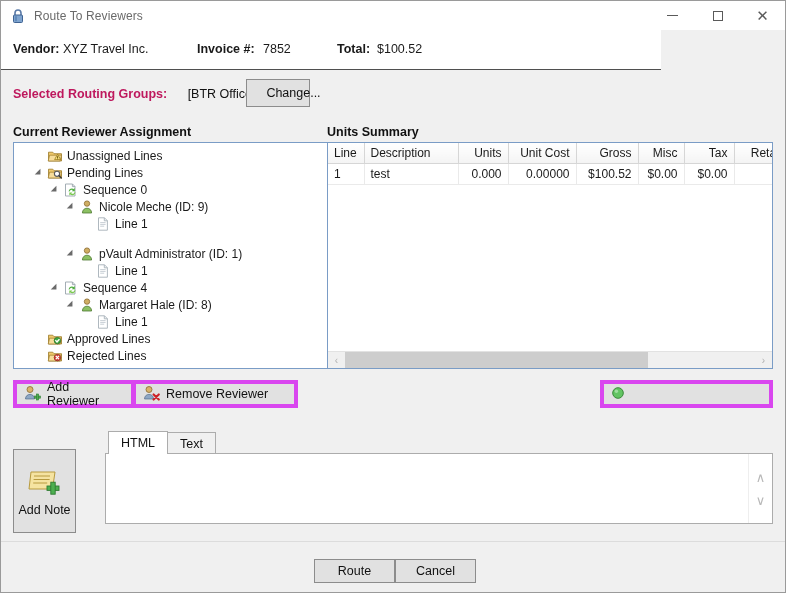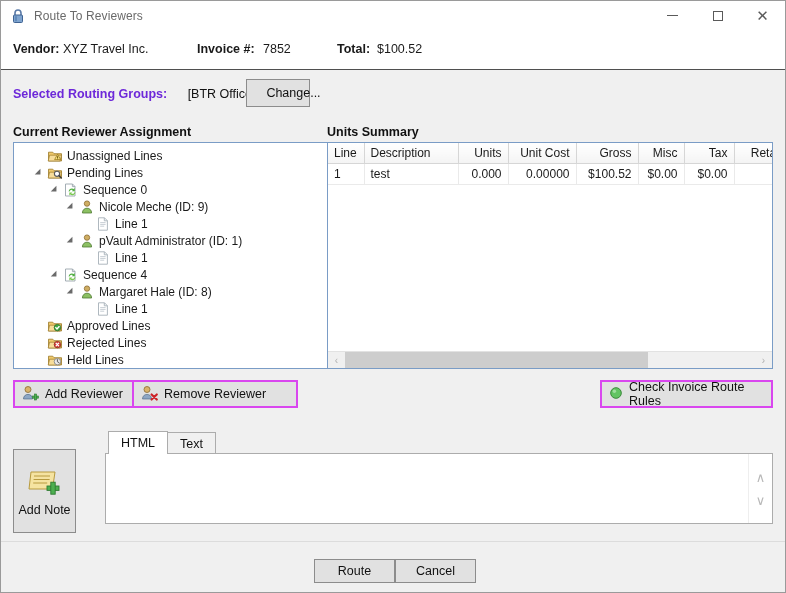--- a/index.html
+++ b/index.html
@@ -41,21 +41,21 @@
     display: flex; align-items: center; justify-content: center;
     color: #5a5a5a;
   }
   .wc .bar { width: 11px; height: 1px; background: #5a5a5a; }
   .wc .sq { width: 10px; height: 10px; border: 1px solid #5a5a5a; }
   .wc .x { font-size: 15px; line-height: 1; font-weight: 300; }
 
   
   .infostrip {
     position: absolute; left: 0; top: 29px;
-    width: 784px; height: 40px;
+    width: 660px; height: 40px;
     background: #ffffff;
     border-bottom: 1px solid #4f4f4f;
     font-size: 12.5px; color: #1a1a1a;
   }
   .infostrip .lbl { position: absolute; font-weight: bold; top: 12px; }
   .infostrip .val { position: absolute; top: 12px; text-align: right; }
   .lbl-vendor  { left: 12px; }
   .val-vendor  { left: 62px; }
   .lbl-invoice { left: 196px; }
   .val-invoice { left: 262px; }
@@ -63,21 +63,21 @@
   .val-total   { left: 376px; }
 
   
   .body-area {
     position: absolute; left: 0; top: 70px;
     width: 784px; height: 470px;
     background: #f0f0f0;
   }
 
   .routing-row { position: absolute; left: 12px; top: 13px; }
-  .routing-lbl { font-size: 12.5px; font-weight: bold; color: #6d28d9; }
+  .routing-lbl { font-size: 12.5px; font-weight: bold; color: #be185d; }
   .routing-val { font-size: 12.5px; color: #111; margin-left: 16px; }
 
   .btn {
     background: #e1e1e1;
     border: 1px solid #adadad;
     font-family: "Liberation Sans", sans-serif;
     font-size: 12.5px;
     color: #111;
     cursor: default;
     display: inline-flex; align-items: center; justify-content: center;
@@ -163,21 +163,21 @@
     width: 17px; height: 17px; flex: 0 0 17px;
     display: flex; align-items: center; justify-content: center;
     color: #b0b0b0; font-size: 10px;
   }
   .hs-track { flex: 1 1 auto; height: 17px; position: relative; background: #f0f0f0; }
   .hs-thumb { position: absolute; left: 0; top: 0; height: 17px; width: 74%; background: #cdcdcd; }
 
   
   .btn-img {
     position: absolute; height: 28px;
-    background: #e1e1e1; border: 2px solid #d946ef;
+    background: #e1e1e1; border: 4px solid #d946ef;
     display: flex; align-items: center;
     font-size: 12.5px; color: #111;
     padding-left: 7px; padding-right: 10px;
     gap: 6px;
   }
   .btn-add-reviewer { left: 12px; top: 379px; width: 122px; }
   .btn-remove-reviewer { left: 131px; top: 379px; width: 166px; }
   .btn-check-rules { left: 599px; top: 379px; width: 173px; }
 
   
@@ -347,21 +347,21 @@
         <span class="expander"></span>
         <span class="ticon">
           <svg width="16" height="16" viewBox="0 0 16 16">
             <path d="M3.5 1.8h6L12.4 4.7V14.2H3.5z" fill="#ffffff" stroke="#a6b0b8" stroke-width=".9"></path>
             <path d="M9.3 1.8v3h3" fill="none" stroke="#a6b0b8" stroke-width=".9"></path>
             <path d="M5.2 6.6h5.4M5.2 8.4h5.4M5.2 10.2h4" stroke="#b9c2c9" stroke-width=".8"></path>
           </svg>
         </span>
         <span class="tlabel">Line 1</span>
       </div>
-      <div class="tnode" style="padding-left: 48px; margin-top: 1px;">
+      <div class="tnode" style="padding-left: 48px; margin-top: 14px;">
         <span class="expander">
           <span class="tri"></span>
         </span>
         <span class="ticon">
           <svg width="16" height="16" viewBox="0 0 16 16">
             <circle cx="8" cy="4.6" r="2.7" fill="#cfae63" stroke="#8a6a2e" stroke-width=".8"></circle>
             <path d="M3.4 14c0-3 2.1-4.8 4.6-4.8s4.6 1.8 4.6 4.8z" fill="#8cc063" stroke="#4f7a32" stroke-width=".8"></path>
           </svg>
         </span>
         <span class="tlabel">pVault Administrator (ID: 1)</span>
@@ -524,21 +524,20 @@
     <span>Remove Reviewer</span>
   </div>
 
   <div class="btn-img btn-check-rules">
     <span>
       <svg width="14" height="14" viewBox="0 0 14 14" aria-hidden="true">
         <circle cx="7" cy="7" r="5.3" fill="#62c462" stroke="#3a8a3a" stroke-width="1"></circle>
         <circle cx="5.4" cy="5.2" r="1.7" fill="#a9e3a9" opacity=".85"></circle>
       </svg>
     </span>
-    <span>Check Invoice Route Rules</span>
   </div>
 
   <div class="btn-add-note">
     <span>
       <svg width="36" height="32" viewBox="0 0 36 32" aria-hidden="true">
         <path d="M4 6h24l-2.5 17H2z" fill="#f5e3a1" stroke="#b79a3e" stroke-width="1"></path>
         <path d="M7 10h16M6.6 13.5h16M6.2 17h14" stroke="#b79a3e" stroke-width="1"></path>
         <rect x="20" y="20" width="12" height="4.4" fill="#4caf50" stroke="#2d7a31" stroke-width=".9"></rect>
         <rect x="23.8" y="16.2" width="4.4" height="12" fill="#4caf50" stroke="#2d7a31" stroke-width=".9"></rect>
       </svg>

